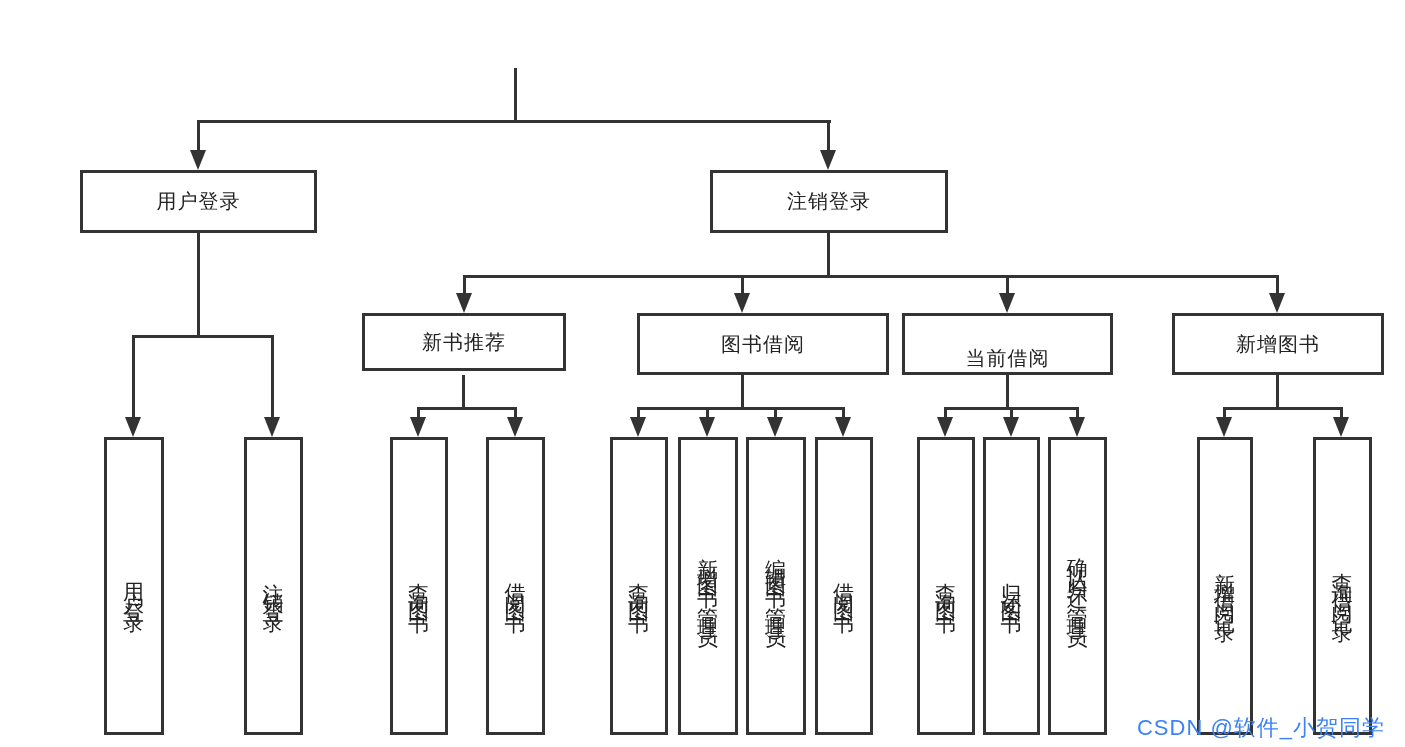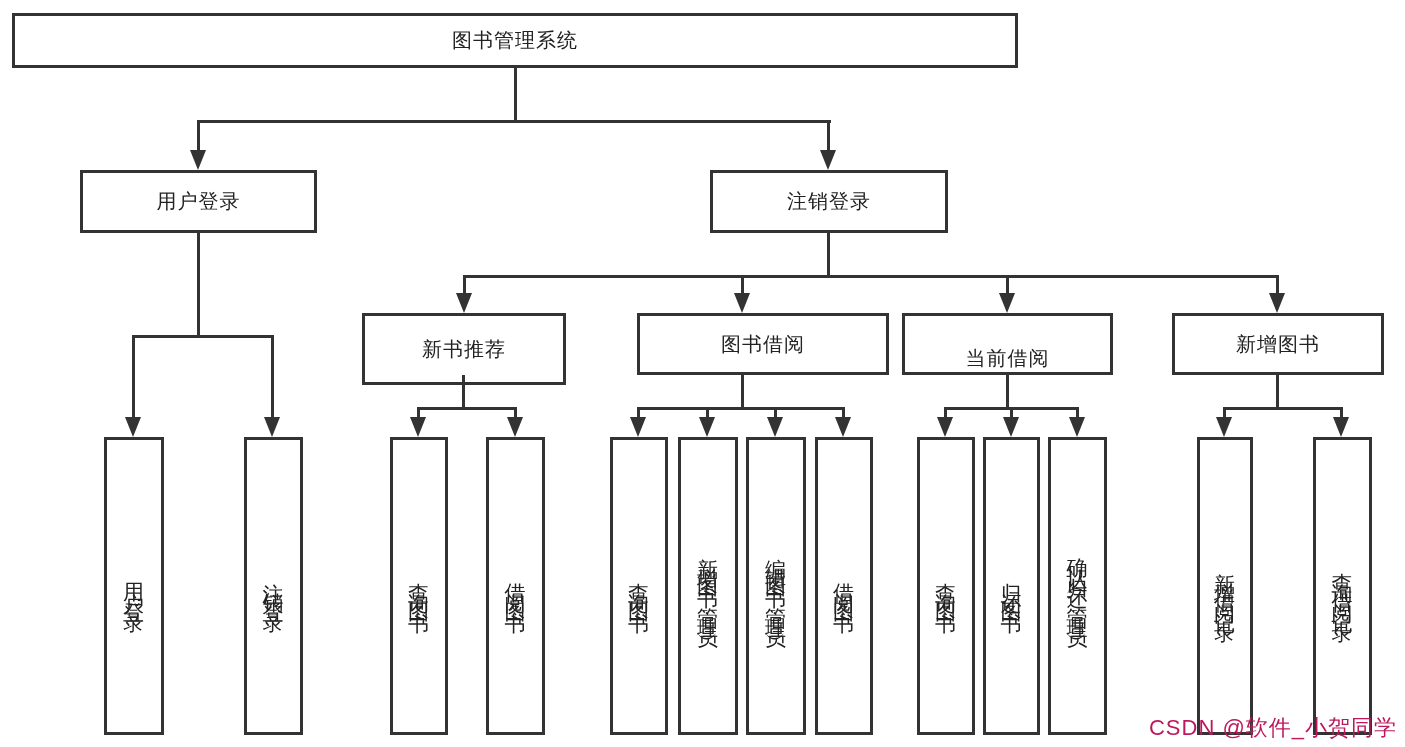--- a/index.html
+++ b/index.html
@@ -47,35 +47,32 @@
     content:"";
     position:absolute;
     left:-7px;bottom:-20px;
     width:0;height:0;
     border-left:8px solid transparent;
     border-right:8px solid transparent;
     border-top:20px solid #333333;
   }
   .watermark{
     position:absolute;
-    right:8px;top:713px;
+    right:20px;top:713px;
     font-size:22px;
-    color:#be185d;
+    color:#3b82f6;
     letter-spacing:1px;
     white-space:nowrap;
   }
 </style>
 </head>
 <body>
 
 <div id="canvas">
 
-  <div class="box" style="left:12px;top:13px;width:1006px;height:55px;">
-    <span>图书管理系统</span>
-  </div>
 
   <div class="vline" style="left:514px;top:68px;height:52px;"></div>
   <div class="hline" style="left:197px;top:120px;width:634px;"></div>
   <div class="arr" style="left:197px;top:120px;height:30px;"></div>
   <div class="arr" style="left:827px;top:120px;height:30px;"></div>
 
   <div class="box" style="left:80px;top:170px;width:237px;height:63px;">
     <span>用户登录</span>
   </div>
   <div class="box" style="left:710px;top:170px;width:238px;height:63px;">
@@ -87,21 +84,21 @@
   <div class="arr" style="left:132px;top:335px;height:82px;"></div>
   <div class="arr" style="left:271px;top:335px;height:82px;"></div>
 
   <div class="vline" style="left:827px;top:233px;height:42px;"></div>
   <div class="hline" style="left:463px;top:275px;width:816px;"></div>
   <div class="arr" style="left:463px;top:275px;height:18px;"></div>
   <div class="arr" style="left:741px;top:275px;height:18px;"></div>
   <div class="arr" style="left:1006px;top:275px;height:18px;"></div>
   <div class="arr" style="left:1276px;top:275px;height:18px;"></div>
 
-  <div class="box" style="left:362px;top:313px;width:204px;height:72px;">
+  <div class="box" style="left:362px;top:313px;width:204px;height:58px;">
     <span>新书推荐</span>
   </div>
   <div class="box" style="left:637px;top:313px;width:252px;height:62px;">
     <span>图书借阅</span>
   </div>
   <div class="box" style="left:902px;top:313px;width:211px;height:62px;align-items:flex-end;">
     <span>当前借阅</span>
   </div>
   <div class="box" style="left:1172px;top:313px;width:212px;height:62px;">
     <span>新增图书</span>

